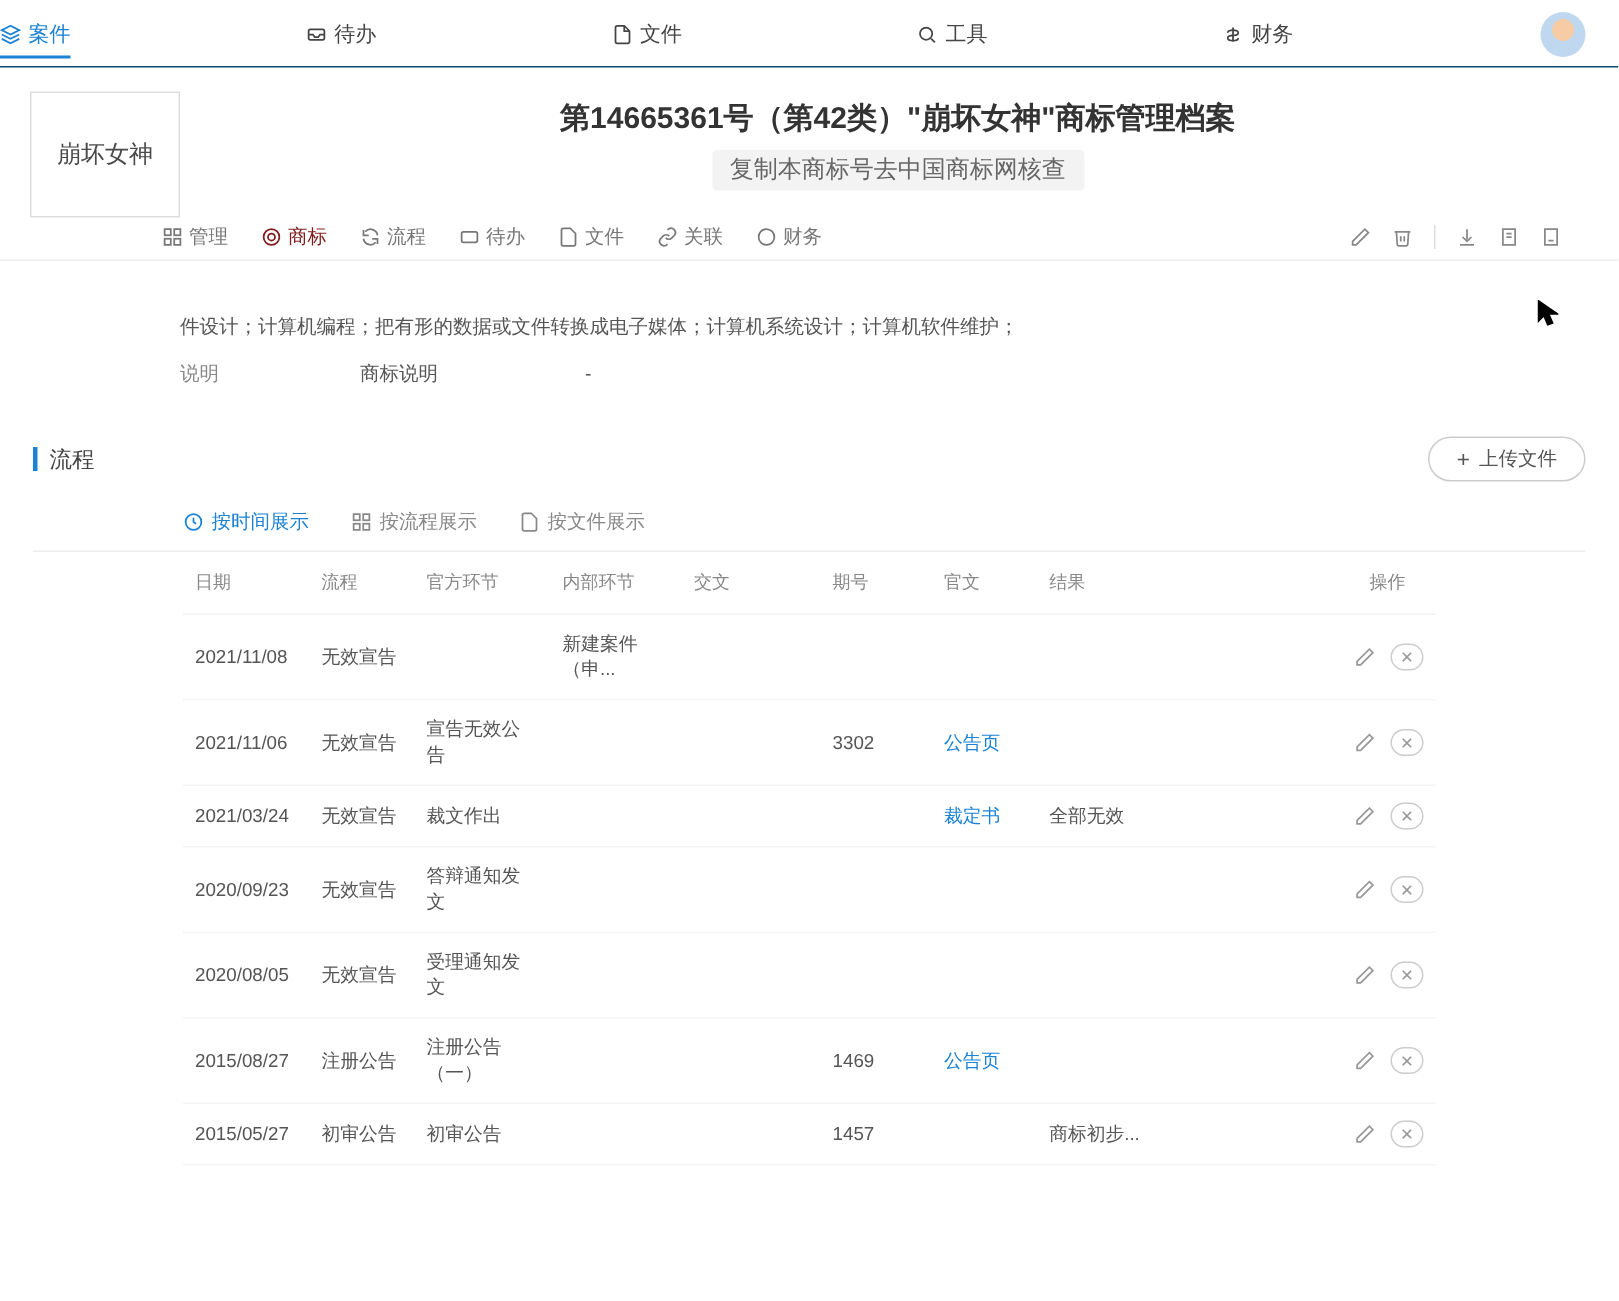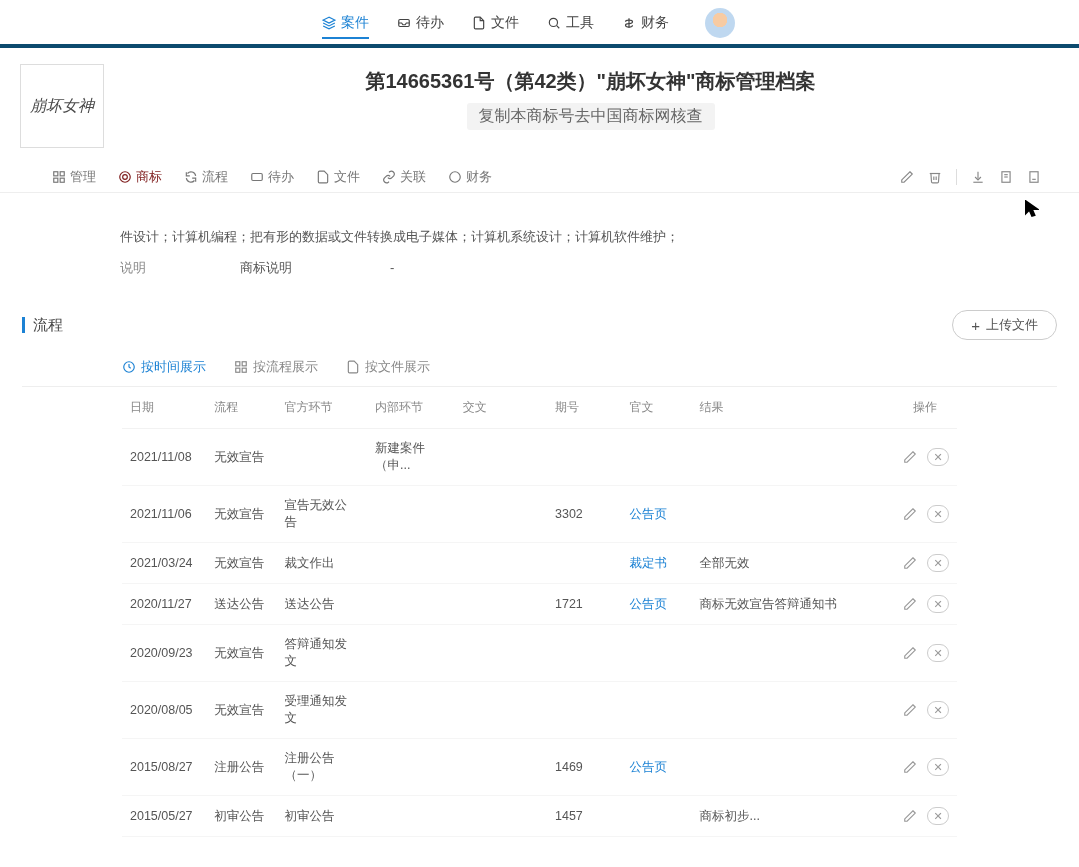--- a/index.html
+++ b/index.html
@@ -1,28 +1,28 @@
 <!DOCTYPE html>
 <html><head>
 <meta charset="utf-8">
 <style>
 * { margin:0; padding:0; box-sizing:border-box; font-family:-apple-system,BlinkMacSystemFont,"Segoe UI","PingFang SC","Microsoft YaHei",sans-serif; }
 body { background:#fff; color:#333; font-size:13px; width:1079px; }
-.topnav { display:flex; justify-content:center; align-items:center; gap:28px; padding:8px 22px 6px 0; border-bottom:4px solid #0c4a6e; }
+.topnav { display:flex; justify-content:space-between; align-items:center; gap:28px; padding:8px 22px 6px 0; border-bottom:1px solid #0c4a6e; }
 .topnav .item { display:flex; align-items:center; gap:5px; color:#444; cursor:pointer; font-size:14px; }
 .topnav .item.active { color:#1c82d4; position:relative; }
 .topnav .item.active::after { content:""; position:absolute; left:0; right:0; bottom:-7px; height:2px; background:#1c82d4; }
 .avatar { width:30px; height:30px; border-radius:50%; background:radial-gradient(circle at 50% 40%, #f7cba3 0 30%, #bfd8f0 32% 100%); margin-left:8px; }
 .ic { width:14px; height:14px; display:inline-block; }
 .header-wrap { display:flex; gap:18px; padding:16px 20px 0 20px; }
-.logo-box { width:84px; height:84px; border:1px solid #ddd; display:flex; align-items:center; justify-content:center; font-size:16px; color:#4a4a4a;font-style:italic; }
+.logo-box { width:100px; height:84px; border:1px solid #ddd; display:flex; align-items:center; justify-content:center; font-size:16px; color:#4a4a4a; }
 .header-main { flex:1; text-align:center; }
 .htitle { font-size:20px; font-weight:600; color:#333; margin-top:4px; }
 .hsub { display:inline-block; background:#f3f3f3; border-radius:3px; padding:3px 12px; font-size:16px; color:#666; margin-top:8px; cursor:pointer; }
-.subnav { display:flex; align-items:center; justify-content:space-between; margin-top:20px; padding:0 38px 6px 52px; border-bottom:1px solid #eee; }
+.subnav { display:flex; align-items:center; justify-content:space-between; margin-top:4px; padding:0 38px 6px 108px; border-bottom:1px solid #eee; }
 .subnav-tabs { display:flex; gap:22px; }
 .subnav-tabs .tab { display:flex; align-items:center; gap:4px; color:#777; cursor:pointer; font-size:13px; }
 .subnav-tabs .tab.active { color:#7f1d1d; }
 .subnav-actions { display:flex; align-items:center; gap:14px; color:#888; }
 .subnav-actions .sep { width:1px; height:16px; background:#ddd; }
 .subnav-actions .aic { cursor:pointer; }
 .desc-block { padding:4px 120px 10px 120px; color:#555; line-height:1.9; font-size:13px;margin-top:28px; }
 .desc-row { display:flex; padding:6px 0; }
 .desc-row .lab { width:120px; color:#888; }
 .section { padding:14px 22px 8px 22px; }
@@ -282,38 +282,20 @@
             <td class="col-op">
               <div class="opcell">
                 <svg class="op-edit" viewBox="0 0 24 24">
                   <path d="M17 3l4 4L7 21H3v-4z"></path>
                 </svg>
                 <div class="op-del">✕</div>
               </div>
             </td>
           </tr>
           <tr>
-            <td class="col-date">2020/11/27</td>
-            <td class="col-proc">送达公告</td>
-            <td class="col-off">送达公告</td>
-            <td class="col-int"></td>
-            <td class="col-jw"></td>
-            <td class="col-iss">1721</td>
-            <td class="col-gw link">公告页</td>
-            <td class="col-res">商标无效宣告答辩通知书</td>
-            <td class="col-op">
-              <div class="opcell">
-                <svg class="op-edit" viewBox="0 0 24 24">
-                  <path d="M17 3l4 4L7 21H3v-4z"></path>
-                </svg>
-                <div class="op-del">✕</div>
-              </div>
-            </td>
-          </tr>
-          <tr>
             <td class="col-date">2020/09/23</td>
             <td class="col-proc">无效宣告</td>
             <td class="col-off">答辩通知发文</td>
             <td class="col-int"></td>
             <td class="col-jw"></td>
             <td class="col-iss"></td>
             <td class="col-gw"></td>
             <td class="col-res"></td>
             <td class="col-op">
               <div class="opcell">

